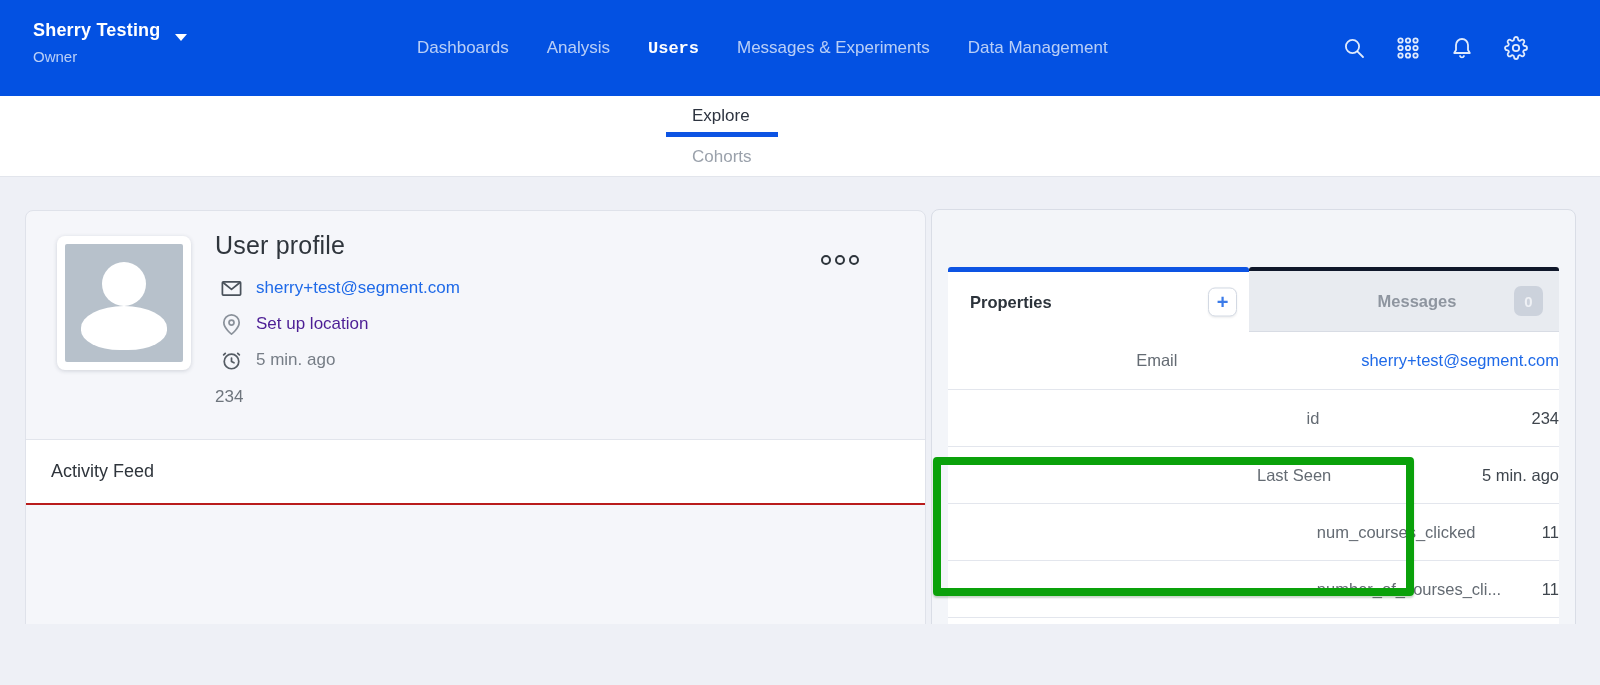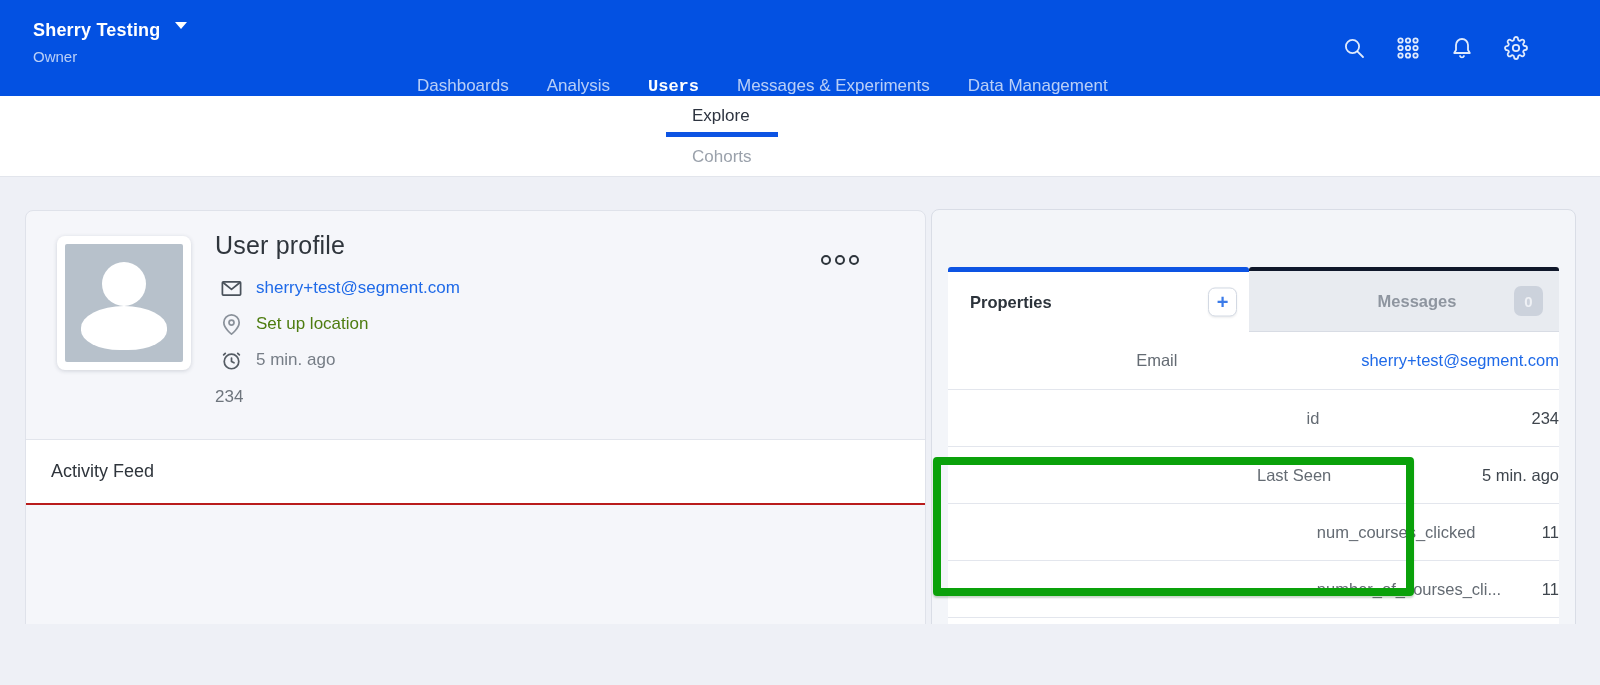--- a/index.html
+++ b/index.html
@@ -11,28 +11,28 @@
     position:relative;
     color:#2f353c;
   }
 
   
   .navbar {
     position:relative; height:96px; background:#0351e2;
     display:flex; align-items:center;
   }
   .workspace { position:absolute; left:33px; top:20px; cursor:pointer; }
-  .workspace-name { display:flex; align-items:flex-start; gap:14px;
+  .workspace-name { display:flex; align-items:flex-end; gap:14px;
     color:#fff; font-size:18px; font-weight:bold; letter-spacing:.2px; }
   .caret-down { width:0; height:0; border-left:6px solid transparent;
     border-right:6px solid transparent; border-top:7px solid #fff; margin-top:2px; }
   .workspace-role { color:rgba(255,255,255,.72); font-size:15px; margin-top:7px; }
 
   .nav-links { position:absolute; left:417px; top:0; height:96px;
-    display:flex; align-items:flex-end; gap:38px; }
+    display:flex; align-items:center; gap:38px; }
   .nav-link { font-size:17px; color:rgba(255,255,255,.72); cursor:pointer; white-space:nowrap; }
   .nav-link.active { color:#ffffff; font-weight:bold;font-family:Liberation Mono, monospace; }
 
   .nav-icons { position:absolute; right:72px; top:0; height:96px;
     display:flex; align-items:center; gap:30px; }
   .nav-icon { width:24px; height:24px; cursor:pointer; }
   .nav-icon svg { width:24px; height:24px; stroke:rgba(255,255,255,.88); fill:none;
     stroke-width:1.8; stroke-linecap:round; stroke-linejoin:round; }
 
   
@@ -61,21 +61,21 @@
   .avatar-body { position:absolute; left:50%; bottom:12px; transform:translateX(-50%);
     width:86px; height:44px; background:#fff; border-radius:50% 50% 45% 45%; }
 
   .profile-info { position:absolute; left:189px; top:20px; }
   .profile-title { font-size:25px; font-weight:500; color:#2f353c; letter-spacing:.2px; }
   .info-row { display:flex; align-items:center; gap:13px; height:26px; margin-top:10px; }
   .info-row:first-of-type { margin-top:15px; }
   .info-row svg { width:23px; height:23px; fill:none; stroke-width:1.8;
     stroke-linecap:round; stroke-linejoin:round; flex:0 0 auto; margin-left:5px; }
   .email-link { font-size:17px; color:#1f6ae8; cursor:pointer; }
-  .muted-light { font-size:17px; color:#4d7c0f; }
+  .muted-light { font-size:17px; color:#4c1d95; }
   .muted { font-size:17px; color:#767d86; }
   .profile-id { margin-top:14px; font-size:17px; color:#6e757d; }
 
   .kebab-btn { position:absolute; right:62px; top:40px; display:flex; gap:4px;
     cursor:pointer; padding:4px; }
   .kebab-btn span { width:10px; height:10px; border:2.5px solid #2e353c; border-radius:50%; }
 
   .activity-row { position:absolute; left:0; right:0; top:228px; height:66px;
     background:#ffffff; border-top:1px solid #e2e5ec; border-bottom:2px solid #b91c1c;
     display:flex; align-items:center; padding-left:25px; }

